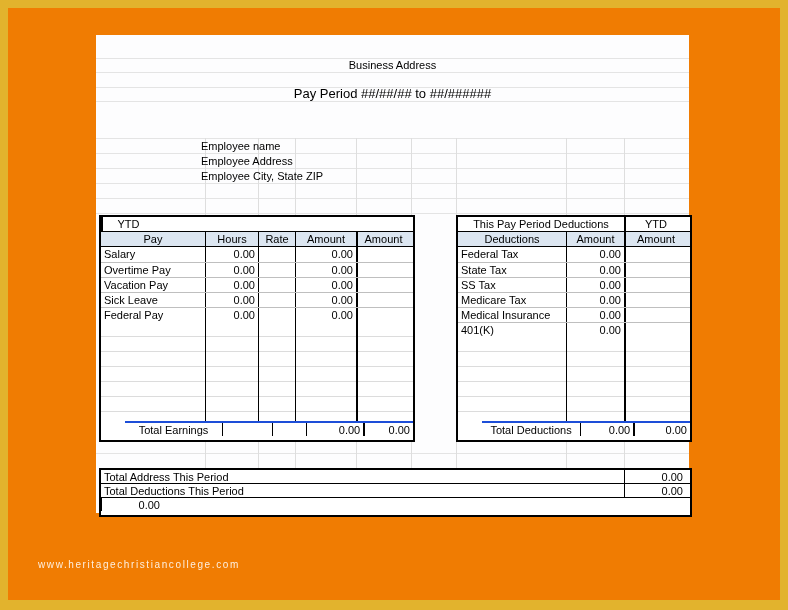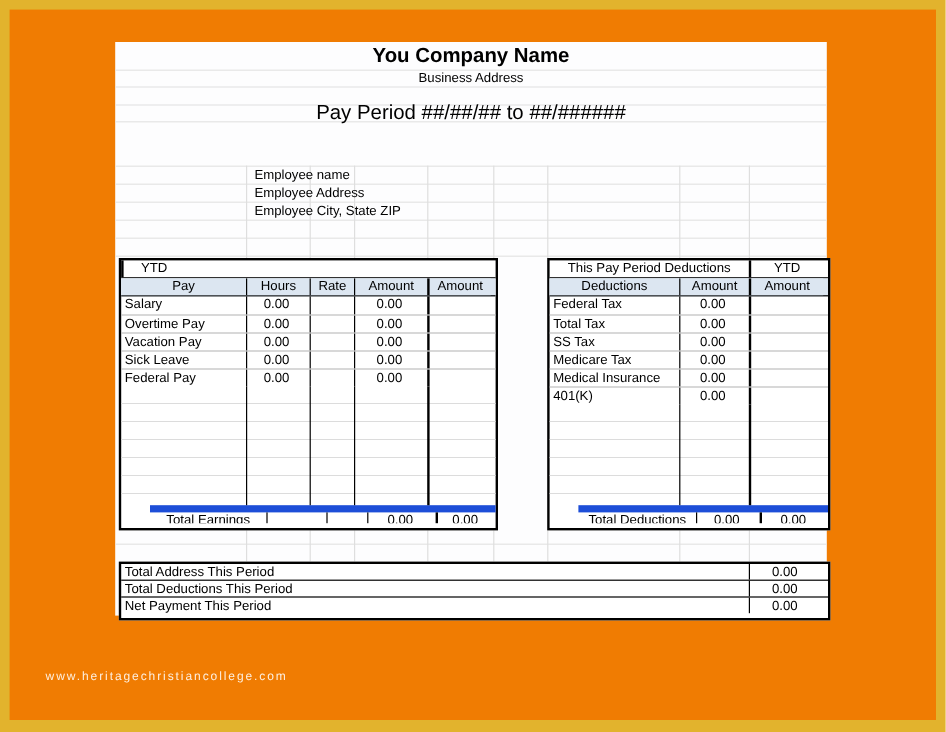--- a/index.html
+++ b/index.html
@@ -9,40 +9,40 @@
   .watermark{position:absolute;left:30px;top:551px;font-size:10px;letter-spacing:1.6px;
              color:rgba(255,255,255,0.88);}
   .sheet{position:absolute;left:88px;top:27px;width:593px;height:478px;background:#fdfdfe;}
   .gridline-h{position:absolute;left:0;width:593px;height:1px;background:#e4e4e4;}
   .gridline-v{position:absolute;width:1px;background:#dedede;}
   
   .trow{position:absolute;left:0;width:593px;text-align:center;color:#000;}
   .t-title{top:1px;height:22px;line-height:22px;font-size:17px;font-weight:bold;}
   .t-addr{top:24px;height:14px;line-height:13px;font-size:11px;}
   .t-city{top:38px;height:14px;line-height:13px;font-size:11px;}
-  .t-period{top:52px;height:14px;line-height:13px;font-size:17px;}
-  
-  .erow{position:absolute;left:116px;height:15px;line-height:14px;font-size:11px;color:#000;}
+  .t-period{top:52px;height:14px;line-height:13px;font-size:13px;}
+  
+  .erow{position:absolute;left:105px;height:15px;line-height:14px;font-size:11px;color:#000;}
   
   .tbl{position:absolute;border:2px solid #000;background:#fff;font-size:11px;color:#000;}
   .row{display:flex;box-sizing:border-box;}
   .cell{box-sizing:border-box;overflow:hidden;white-space:nowrap;line-height:14px;}
   .bL1{border-left:1px solid #000;}
   .bL2{border-left:2px solid #000;}
   .hd1{height:15px;border-bottom:1px solid #000;}
   .hd2{height:15px;border-bottom:1px solid #000;background:#dce6f1;}
   .hd2 .cell{background:#dce6f1;text-align:center;}
   .hd1 .cell{text-align:center;}
   .drow{height:15px;}
   .drow + .drow{border-top:1px solid #bfbfbf;}
   .filler{background-image:repeating-linear-gradient(to bottom,
           transparent 0,transparent 14px,#dcdcdc 14px,#dcdcdc 15px);}
-  .totrow{height:15px;border-top:6px solid #1d4ed8;margin-left:24px;}
+  .totrow{height:15px;border-top:2px solid #1d4ed8;margin-left:24px;}
   .lab{padding-left:3px;text-align:left;}
-  .num{padding-right:3px;text-align:center;}
+  .num{padding-right:3px;text-align:right;}
   .ctr{text-align:center;}
   
   .sumrow{display:flex;box-sizing:border-box;height:13px;}
   .sumrow.bt{border-top:1px solid #000;height:14px;}
 </style>
 </head>
 <body>
 
 <div class="frame">
   <div class="canvas">
@@ -73,21 +73,20 @@
           <div class="gridline-v" style="left: 109px; top: 403px; height: 30px;"></div>
           <div class="gridline-v" style="left: 162px; top: 403px; height: 30px;"></div>
           <div class="gridline-v" style="left: 199px; top: 403px; height: 30px;"></div>
           <div class="gridline-v" style="left: 260px; top: 403px; height: 30px;"></div>
           <div class="gridline-v" style="left: 315px; top: 403px; height: 30px;"></div>
           <div class="gridline-v" style="left: 360px; top: 403px; height: 30px;"></div>
           <div class="gridline-v" style="left: 470px; top: 403px; height: 30px;"></div>
           <div class="gridline-v" style="left: 528px; top: 403px; height: 30px;"></div>
         </div>
 
-      <div class="trow t-title">You Company Name</div>
       <div class="trow t-addr">Business Address</div>
       <div class="trow t-period">Pay Period ##/##/## to ##/######</div>
 
       <div class="erow" style="top:104px">Employee name</div>
       <div class="erow" style="top:119px">Employee Address</div>
       <div class="erow" style="top:134px">Employee City, State  ZIP</div>
 
       <div class="tbl" style="left:3px;top:180px;width:312px;height:223px">
         <div class="row hd1">
           <div class="cell bL2" style="width:53px">YTD</div>
@@ -159,21 +158,21 @@
           <div class="cell" style="width:108px">Deductions</div>
           <div class="cell bL1" style="width:58px">Amount</div>
           <div class="cell bL2" style="width:62px">Amount</div>
         </div>
         <div class="row drow">
           <div class="cell lab" style="width:108px">Federal Tax</div>
           <div class="cell bL1 num" style="width:58px">0.00</div>
           <div class="cell bL2 num" style="width:62px"></div>
         </div>
         <div class="row drow">
-          <div class="cell lab" style="width:108px">Total Tax</div>
+          <div class="cell lab" style="width:108px">State Tax</div>
           <div class="cell bL1 num" style="width:58px">0.00</div>
           <div class="cell bL2 num" style="width:62px"></div>
         </div>
         <div class="row drow">
           <div class="cell lab" style="width:108px">SS Tax</div>
           <div class="cell bL1 num" style="width:58px">0.00</div>
           <div class="cell bL2 num" style="width:62px"></div>
         </div>
         <div class="row drow">
           <div class="cell lab" style="width:108px">Medicare Tax</div>
@@ -205,20 +204,19 @@
       <div class="tbl" style="left:3px;top:433px;width:589px;height:45px">
         <div class="sumrow">
           <div class="cell lab" style="width:523px">Total Address This Period</div>
           <div class="cell bL1 num" style="width:62px">0.00</div>
         </div>
         <div class="sumrow bt">
           <div class="cell lab" style="width:523px">Total Deductions This Period</div>
           <div class="cell bL1 num" style="width:62px">0.00</div>
         </div>
         <div class="sumrow bt">
-          <div class="cell lab" style="width:523px">Net Payment This Period</div>
           <div class="cell bL1 num" style="width:62px">0.00</div>
         </div>
       </div>
 
     </div>
   </div>
 </div>
 
 </body></html>

